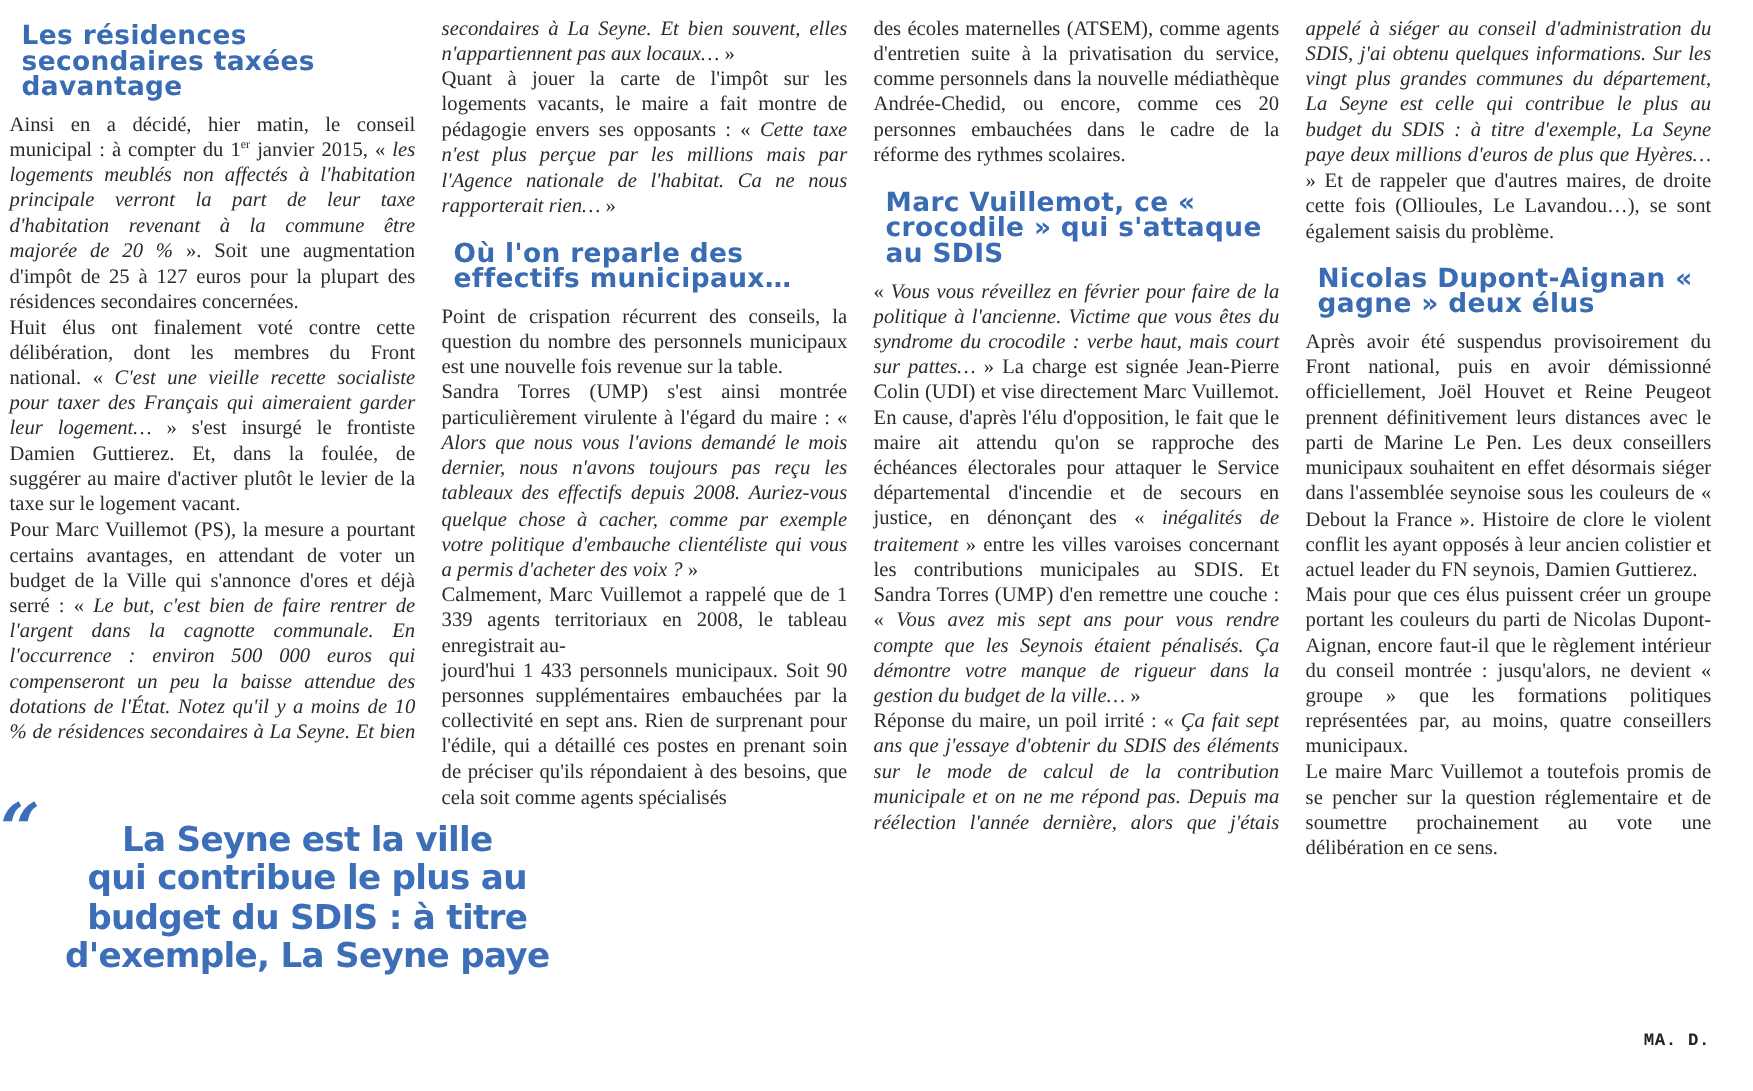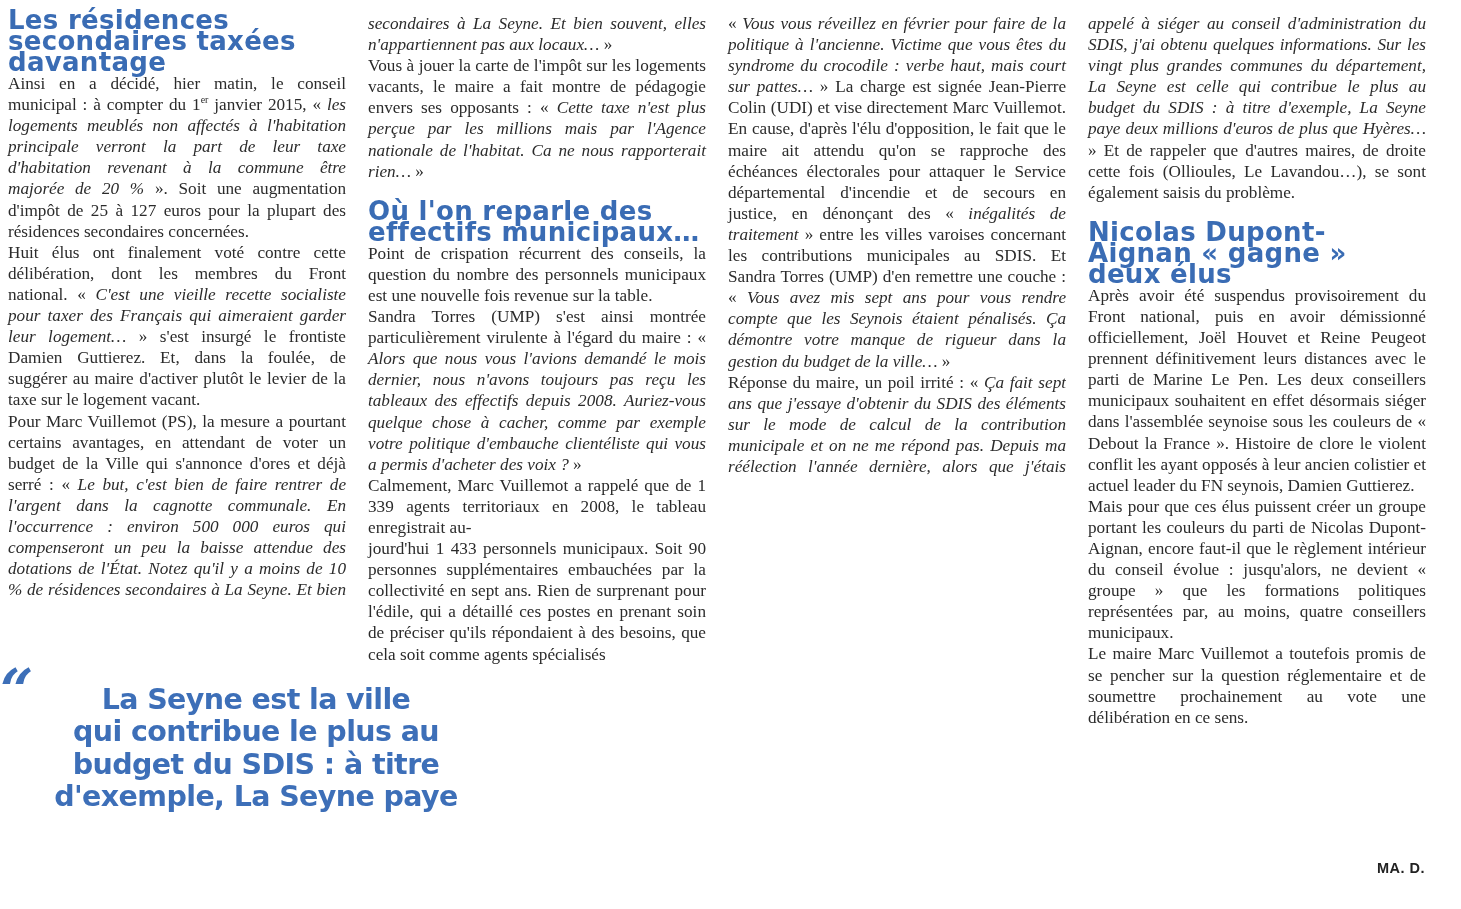--- a/index.html
+++ b/index.html
@@ -24,25 +24,25 @@
       hyphens: none;
     }
     .col p {
       margin: 0;
     }
     .col1 { left: 8px;    width: 338px; }
     .col2 { left: 368px;  width: 338px; top: 13px; }
     .col3 { left: 728px;  width: 338px; top: 13px; }
     .col4 { left: 1088px; width: 338px; top: 13px; }
     h2.head {
-      margin: 0;
+      margin: 10px;
       font-family: "DejaVu Sans", "Liberation Sans", sans-serif;
       font-weight: bold;
       color: #3a6cb4;
-      font-size: 26px;
+      font-size: 22px;
       line-height: 21px;
       letter-spacing: 0.3px;
       text-align: left;
     }
     .col2 h2.head, .col3 h2.head, .col4 h2.head {
       margin-top: 19px;
     }
     em { }
     sup { font-size: 10px; line-height: 0; }
     .indent-block {
@@ -82,57 +82,59 @@
     .pq-close {
       font-size: 30px;
       font-family: "DejaVu Serif", "Liberation Serif", serif;
       font-weight: bold;
       margin-left: 10px;
     }
     .byline {
       position: absolute;
       right: 36px;
       top: 860px;
-      font-family: Liberation Sans, sans-serif;
+      font-family: Liberation Mono, monospace;
       font-weight: bold;
       font-size: 14.5px;
       color: #222;
       letter-spacing: 0.5px;
     }
   </style>
 </head>
 <body>
 
 <div class="col col1">
   <h2 class="head">Les résidences secondaires taxées davantage</h2>
   <p><span>Ainsi en a décidé, hier matin, le conseil municipal : à compter du 1</span><sup>er</sup><span> janvier 2015, « </span><em>les logements meublés non affectés à l'habitation principale verront la part de leur taxe d'habitation revenant à la commune être majorée de 20 %</em><span> ». Soit une augmentation d'impôt de 25 à 127 euros pour la plupart des résidences secondaires concernées.</span></p>
   <p><span>Huit élus ont finalement voté contre cette délibération, dont les membres du Front national. « </span><em>C'est une vieille recette socialiste pour taxer des Français qui aimeraient garder leur logement…</em><span> » s'est insurgé le frontiste Damien Guttierez. Et, dans la foulée, de suggérer au maire d'activer plutôt le levier de la taxe sur le logement vacant.</span></p>
   <p style="height:189px;overflow:hidden;"><span>Pour Marc Vuillemot (PS), la mesure a pourtant certains avantages, en attendant de voter un budget de la Ville qui s'annonce d'ores et déjà serré : « </span><em>Le but, c'est bien de faire rentrer de l'argent dans la cagnotte communale. En l'occurrence : environ 500 000 euros qui compenseront un peu la baisse attendue des dotations de l'État. Notez qu'il y a moins de 10 % de résidences secondaires à La Seyne. Et bien souvent, elles n'appartiennent pas aux locaux…</em></p>
 </div>
 
 <div class="col col2">
   <p><em>secondaires à La Seyne. Et bien souvent, elles n'appartiennent pas aux locaux…</em> »</p>
-  <p><span>Vous à jouer la carte de l'impôt sur les logements vacants, le maire a fait montre de pédagogie envers ses opposants : « </span><em>Cette taxe n'est plus perçue par les millions mais par l'Agence nationale de l'habitat. Ca ne nous rapporterait rien…</em><span> »</span></p>
+  <p><span>Quant à jouer la carte de l'impôt sur les logements vacants, le maire a fait montre de pédagogie envers ses opposants : « </span><em>Cette taxe n'est plus perçue par les millions mais par l'Agence nationale de l'habitat. Ca ne nous rapporterait rien…</em><span> »</span></p>
   <h2 class="head">Où l'on reparle des effectifs municipaux…</h2>
   <p>Point de crispation récurrent des conseils, la question du nombre des personnels municipaux est une nouvelle fois revenue sur la table.</p>
   <p><span>Sandra Torres (UMP) s'est ainsi montrée particulièrement virulente à l'égard du maire : « </span><em>Alors que nous vous l'avions demandé le mois dernier, nous n'avons toujours pas reçu les tableaux des effectifs depuis 2008. Auriez-vous quelque chose à cacher, comme par exemple votre politique d'embauche clientéliste qui vous a permis d'acheter des voix ?</em><span> »</span></p>
   <p>Calmement, Marc Vuillemot a rappelé que de 1 339 agents territoriaux en 2008, le tableau enregistrait au-</p>
   <p class="indent-block">jourd'hui 1 433 personnels municipaux. Soit 90 personnes supplémentaires embauchées par la collectivité en sept ans. Rien de surprenant pour l'édile, qui a détaillé ces postes en prenant soin de préciser qu'ils répondaient à des besoins, que cela soit comme agents spécialisés</p>
 </div>
 
 <div class="col col3">
+  <p>des écoles maternelles (ATSEM), comme agents d'entretien suite à la privatisation du service, comme personnels dans la nouvelle médiathèque Andrée-Chedid, ou encore, comme ces 20 personnes embauchées dans le cadre de la réforme des rythmes scolaires.</p>
+  <h2 class="head">Marc Vuillemot, ce « crocodile » qui s'attaque au SDIS</h2>
   <p><span>« </span><em>Vous vous réveillez en février pour faire de la politique à l'ancienne. Victime que vous êtes du syndrome du crocodile : verbe haut, mais court sur pattes…</em><span> » La charge est signée Jean-Pierre Colin (UDI) et vise directement Marc Vuillemot. En cause, d'après l'élu d'opposition, le fait que le maire ait attendu qu'on se rapproche des échéances électorales pour attaquer le Service départemental d'incendie et de secours en justice, en dénonçant des « </span><em>inégalités de traitement</em><span> » entre les villes varoises concernant les contributions municipales au SDIS. Et Sandra Torres (UMP) d'en remettre une couche : « </span><em>Vous avez mis sept ans pour vous rendre compte que les Seynois étaient pénalisés. Ça démontre votre manque de rigueur dans la gestion du budget de la ville…</em><span> »</span></p>
   <p style="height:106px;overflow:hidden;"><span>Réponse du maire, un poil irrité : « </span><em>Ça fait sept ans que j'essaye d'obtenir du SDIS des éléments sur le mode de calcul de la contribution municipale et on ne me répond pas. Depuis ma réélection l'année dernière, alors que j'étais appelé à siéger au conseil d'administration du SDIS, j'ai obtenu quelques informations. Sur les vingt plus grandes communes du département, La Seyne est celle qui contribue le plus au budget du SDIS : à titre d'exemple, La Seyne paye deux millions d'euros de plus que Hyères…</em></p>
 </div>
 
 <div class="col col4">
   <p><em>appelé à siéger au conseil d'administration du SDIS, j'ai obtenu quelques informations. Sur les vingt plus grandes communes du département, La Seyne est celle qui contribue le plus au budget du SDIS : à titre d'exemple, La Seyne paye deux millions d'euros de plus que Hyères…</em><span> » Et de rappeler que d'autres maires, de droite cette fois (Ollioules, Le Lavandou…), se sont également saisis du problème.</span></p>
   <h2 class="head">Nicolas Dupont-Aignan « gagne » deux élus</h2>
   <p>Après avoir été suspendus provisoirement du Front national, puis en avoir démissionné officiellement, Joël Houvet et Reine Peugeot prennent définitivement leurs distances avec le parti de Marine Le Pen. Les deux conseillers municipaux souhaitent en effet désormais siéger dans l'assemblée seynoise sous les couleurs de « Debout la France ». Histoire de clore le violent conflit les ayant opposés à leur ancien colistier et actuel leader du FN seynois, Damien Guttierez.</p>
-  <p>Mais pour que ces élus puissent créer un groupe portant les couleurs du parti de Nicolas Dupont-Aignan, encore faut-il que le règlement intérieur du conseil évolue : jusqu'alors, ne devient « groupe » que les formations politiques représentées par, au moins, quatre conseillers municipaux.</p>
+  <p>Mais pour que ces élus puissent créer un groupe portant les couleurs du parti de Nicolas Dupont-Aignan, encore faut-il que le règlement intérieur du conseil montrée : jusqu'alors, ne devient « groupe » que les formations politiques représentées par, au moins, quatre conseillers municipaux.</p>
   <p>Le maire Marc Vuillemot a toutefois promis de se pencher sur la question réglementaire et de soumettre prochainement au vote une délibération en ce sens.</p>
 </div>
 
 <div class="pullquote">
   <span class="pq-open">“</span>
   <div class="pq-text">
     <div>La Seyne est la ville</div>
     <div>qui contribue le plus au</div>
     <div>budget du SDIS : à titre</div>
     <div>d'exemple, La Seyne paye</div>

